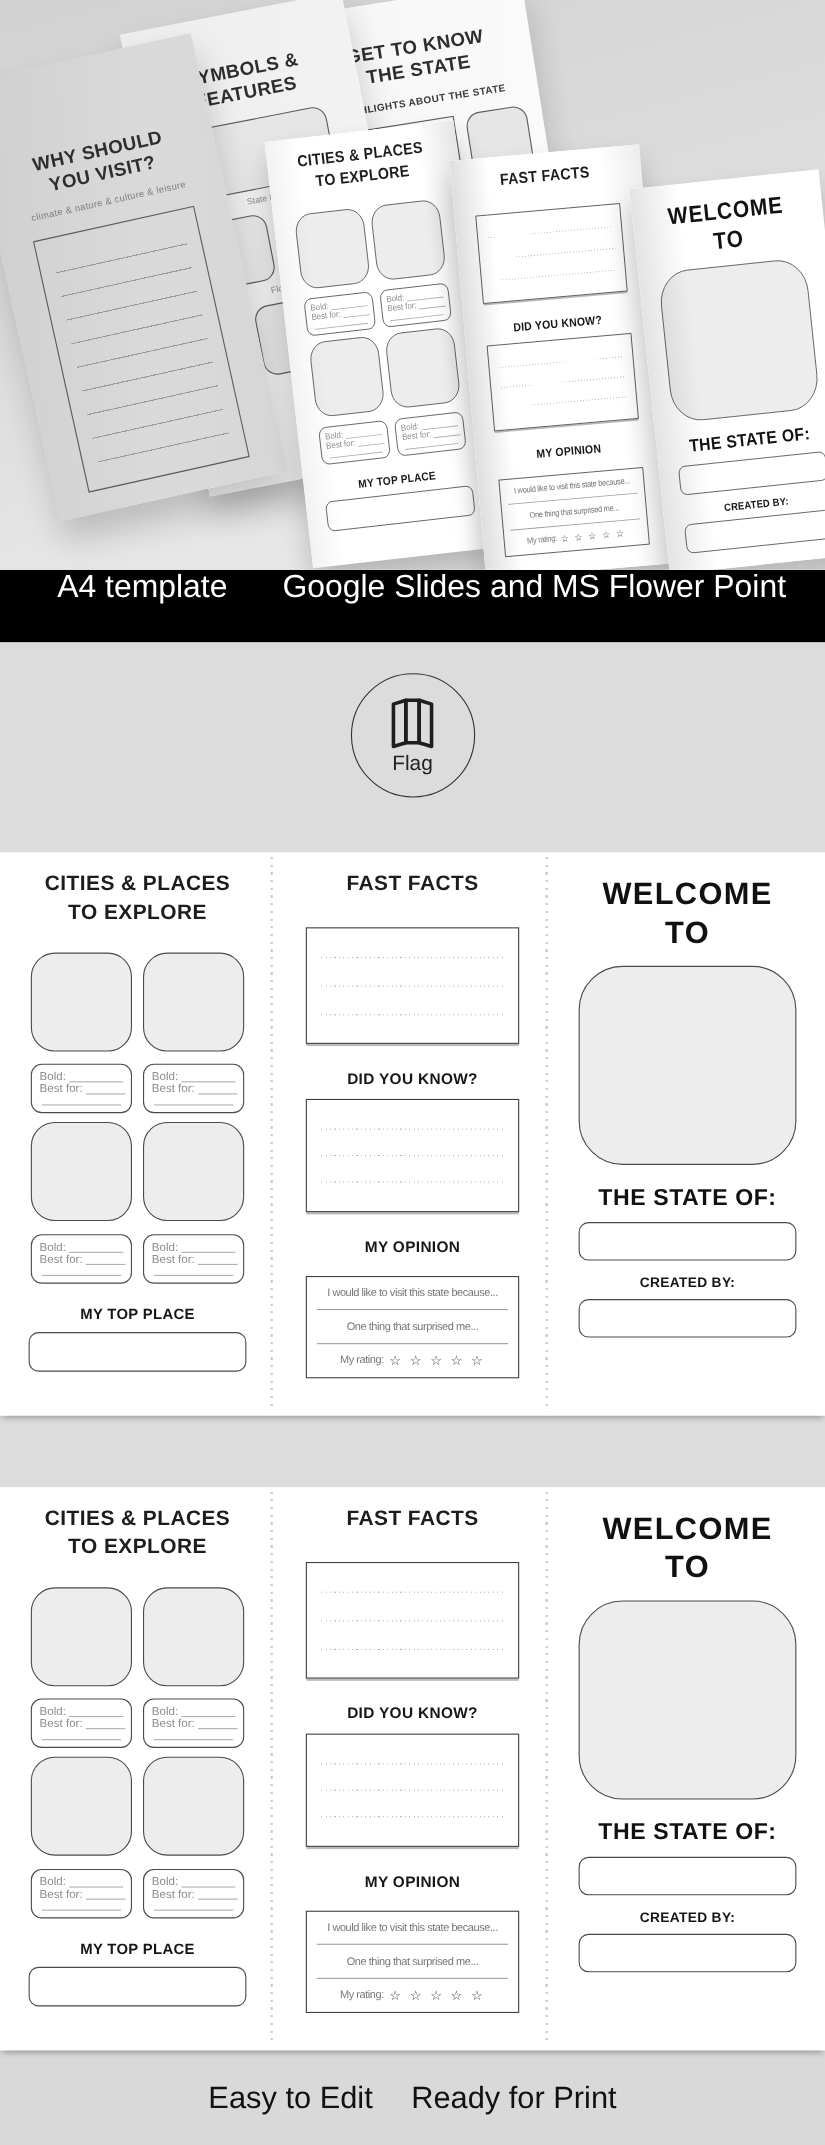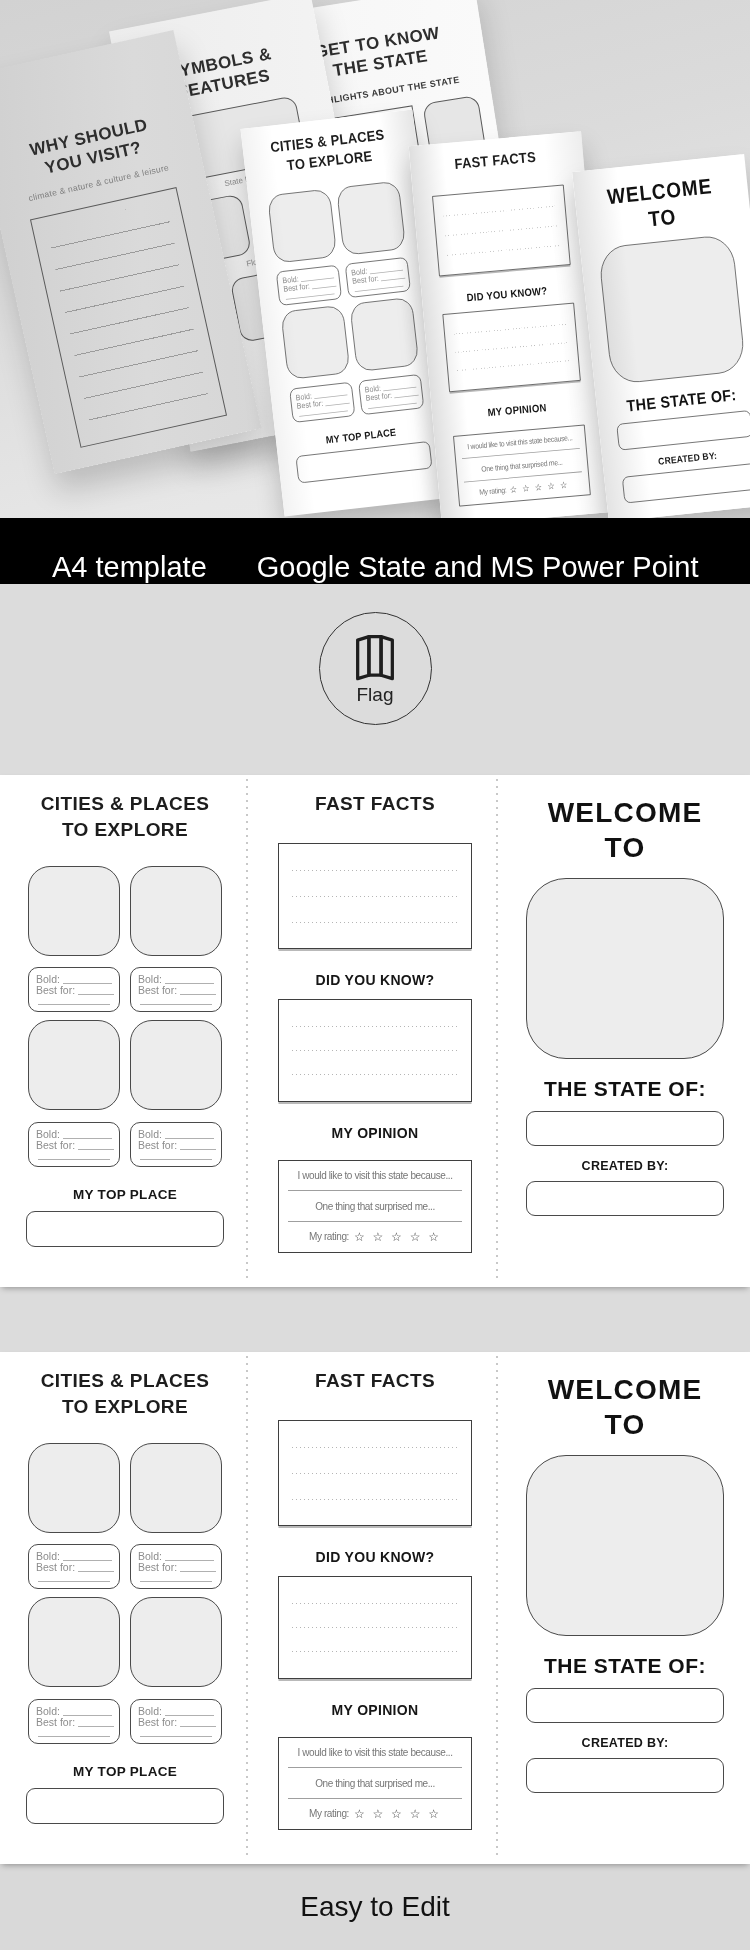--- a/index.html
+++ b/index.html
@@ -45,21 +45,21 @@
   .fp::after{content:"";position:absolute;inset:0;pointer-events:none;}
   .fp1{left:262px;top:118px;height:390px;transform:rotate(-6.5deg);}
   .fp1::after{background:linear-gradient(to right,rgba(0,0,0,.05),rgba(0,0,0,0) 18%,rgba(0,0,0,0) 80%,rgba(0,0,0,.10));}
   .fp2{left:425px;top:138px;height:382px;transform:rotate(-5deg);}
   .fp2::after{background:linear-gradient(to right,rgba(0,0,0,.13),rgba(0,0,0,0) 20%,rgba(0,0,0,0) 78%,rgba(0,0,0,.07));}
   .fp3{left:590px;top:162px;height:352px;transform:rotate(-6deg);}
   .fp3::after{background:linear-gradient(to right,rgba(0,0,0,.11),rgba(0,0,0,0) 26%);}
   .fp-inner{background:#fff;}
 
   
-  .banner{width:750px;height:66px;background:#000;display:flex;align-items:flex-end;color:#fff;}
+  .banner{width:750px;height:66px;background:#000;display:flex;align-items:flex-start;color:#fff;}
   .banner .b-left{margin-left:52px;font-size:29px;}
   .banner .b-right{margin-left:50px;font-size:29px;}
 
   
   .features{width:750px;height:191px;background:#dcdcdc;display:flex;justify-content:center;
             align-items:center;gap:57px;padding-bottom:0;box-sizing:border-box;}
   .fcircle{width:113px;height:113px;border:1.6px solid #333;border-radius:50%;box-sizing:border-box;
            display:flex;flex-direction:column;align-items:center;justify-content:center;margin-top:-22px;}
   .fcircle svg{display:block;}
   .flabel{font-size:19px;color:#222;margin-top:1px;}
@@ -281,21 +281,21 @@
   <div class="state-of">THE STATE OF:</div>
   <div class="input"></div>
   <div class="created-by">CREATED BY:</div>
   <div class="input input2"></div>
 </div>
     </div>
   </div>
 
   <div class="banner">
     <span class="b-left">A4 template</span>
-    <span class="b-right">Google State and MS Power Point</span>
+    <span class="b-right">Google Slides and MS Flower Point</span>
   </div>
 
   <div class="features">
     <div class="fcircle">
       <span>
         <svg width="52" height="52" viewBox="0 0 24 24" fill="none" stroke="#1e1e1e" stroke-width="1.5" stroke-linejoin="round">
           <path d="M4 4.2 L9.2 2.6 L9.2 20.4 L4 22 Z"></path>
           <path d="M9.2 2.6 L14.8 2.6 L14.8 20.4 L9.2 20.4 Z"></path>
           <path d="M14.8 2.6 L20 4.2 L20 22 L14.8 20.4 Z"></path>
         </svg>
@@ -523,15 +523,16 @@
   <div class="input"></div>
   <div class="created-by">CREATED BY:</div>
   <div class="input input2"></div>
 </div>
     <div class="dotsep sep1"></div>
     <div class="dotsep sep2"></div>
   </div>
 
   <div class="footer">
     <span>Easy to Edit</span>
+    <span>Ready for Print</span>
   </div>
 
 </div>
 
 </body></html>

